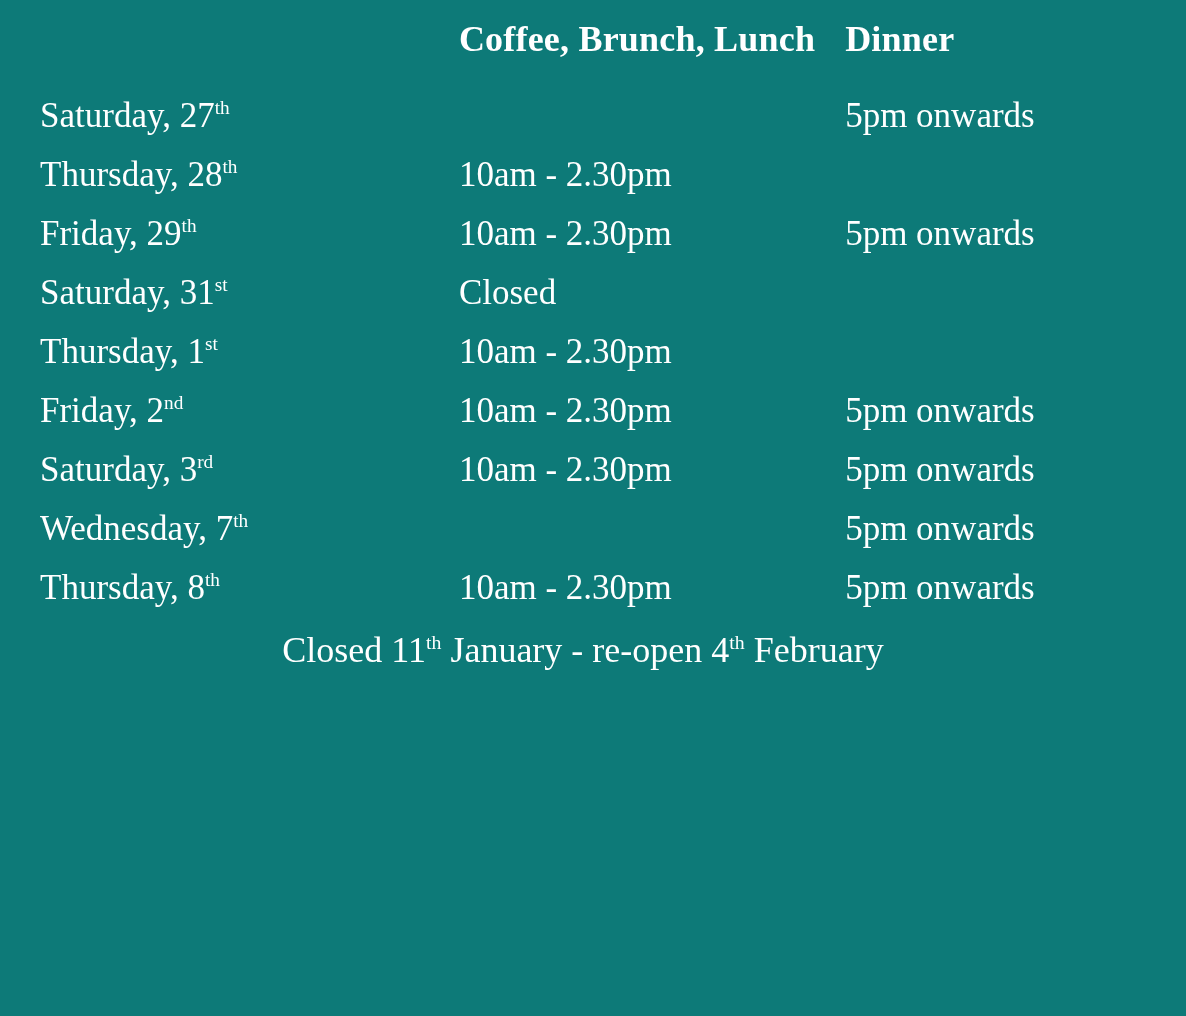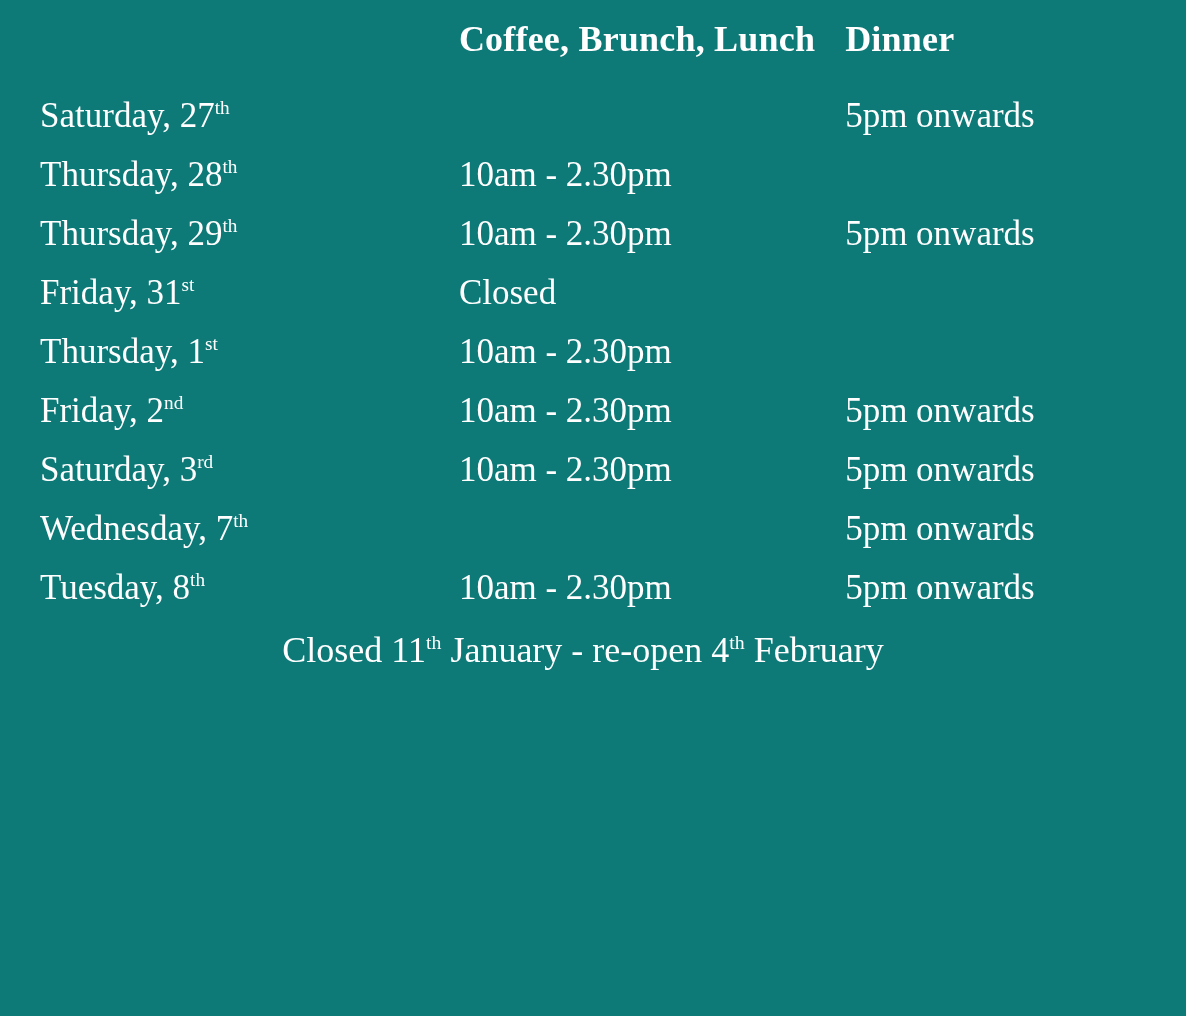--- a/index.html
+++ b/index.html
@@ -93,26 +93,26 @@
           <td class="day"><span>Saturday, 27</span><sup>th</sup></td>
           <td class="lunch"></td>
           <td class="dinner">5pm onwards</td>
         </tr>
         <tr>
           <td class="day"><span>Thursday, 28</span><sup>th</sup></td>
           <td class="lunch">10am - 2.30pm</td>
           <td class="dinner"></td>
         </tr>
         <tr>
-          <td class="day"><span>Thursday, 29</span><sup>th</sup></td>
+          <td class="day"><span>Friday, 29</span><sup>th</sup></td>
           <td class="lunch">10am - 2.30pm</td>
           <td class="dinner">5pm onwards</td>
         </tr>
         <tr>
-          <td class="day"><span>Friday, 31</span><sup>st</sup></td>
+          <td class="day"><span>Saturday, 31</span><sup>st</sup></td>
           <td class="lunch">Closed</td>
           <td class="dinner"></td>
         </tr>
         <tr>
           <td class="day"><span>Thursday, 1</span><sup>st</sup></td>
           <td class="lunch">10am - 2.30pm</td>
           <td class="dinner"></td>
         </tr>
         <tr>
           <td class="day"><span>Friday, 2</span><sup>nd</sup></td>
@@ -123,21 +123,21 @@
           <td class="day"><span>Saturday, 3</span><sup>rd</sup></td>
           <td class="lunch">10am - 2.30pm</td>
           <td class="dinner">5pm onwards</td>
         </tr>
         <tr>
           <td class="day"><span>Wednesday, 7</span><sup>th</sup></td>
           <td class="lunch"></td>
           <td class="dinner">5pm onwards</td>
         </tr>
         <tr>
-          <td class="day"><span>Tuesday, 8</span><sup>th</sup></td>
+          <td class="day"><span>Thursday, 8</span><sup>th</sup></td>
           <td class="lunch">10am - 2.30pm</td>
           <td class="dinner">5pm onwards</td>
         </tr>
       </tbody>
   </table>
 
   <div class="footer">
     <span>Closed 11</span><sup>th</sup><span> January - re-open 4</span><sup>th</sup><span> February</span>
   </div>
 

